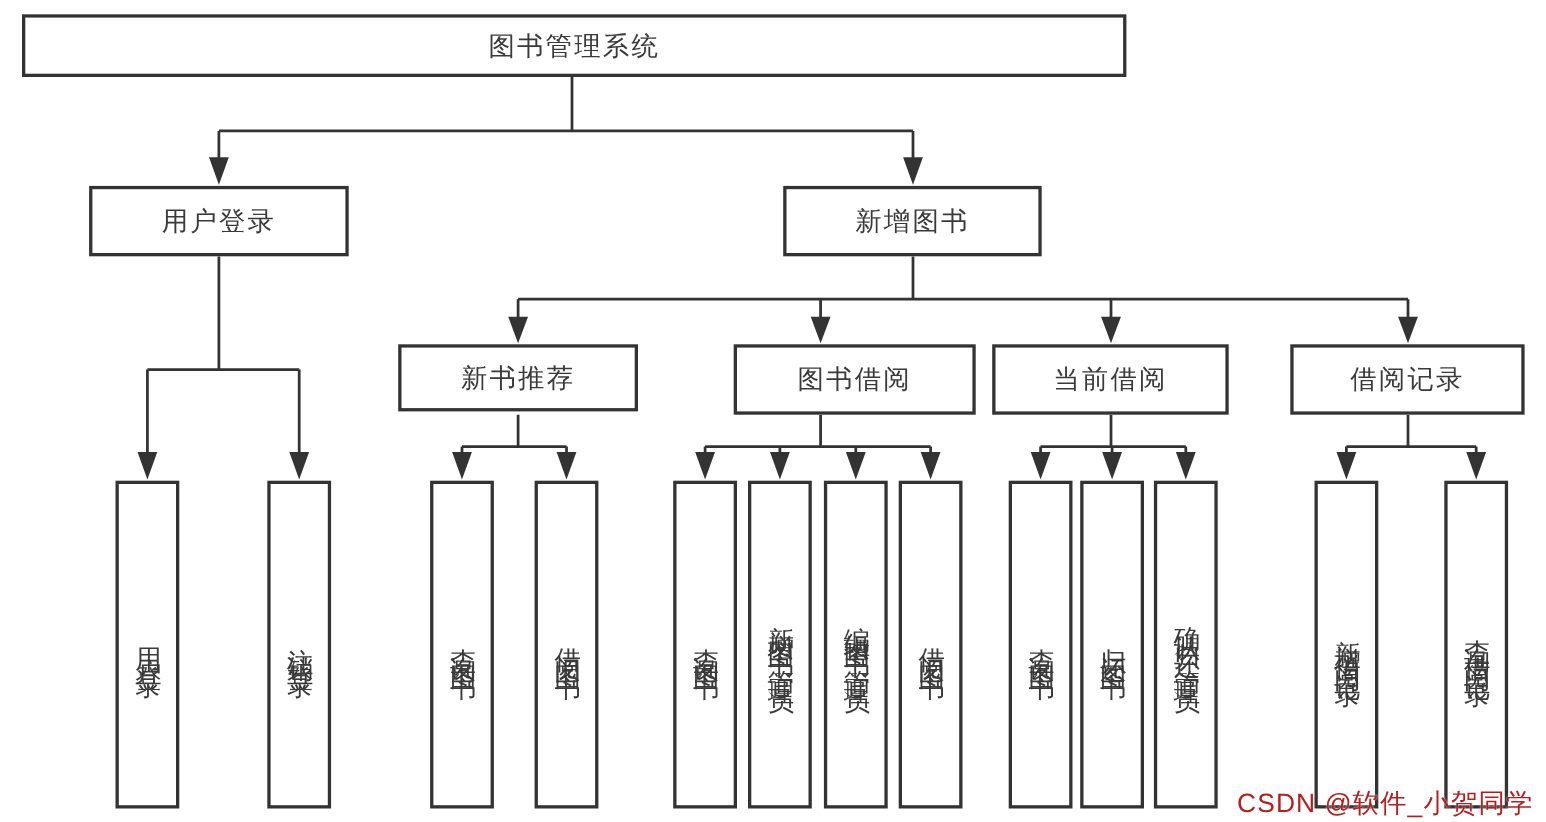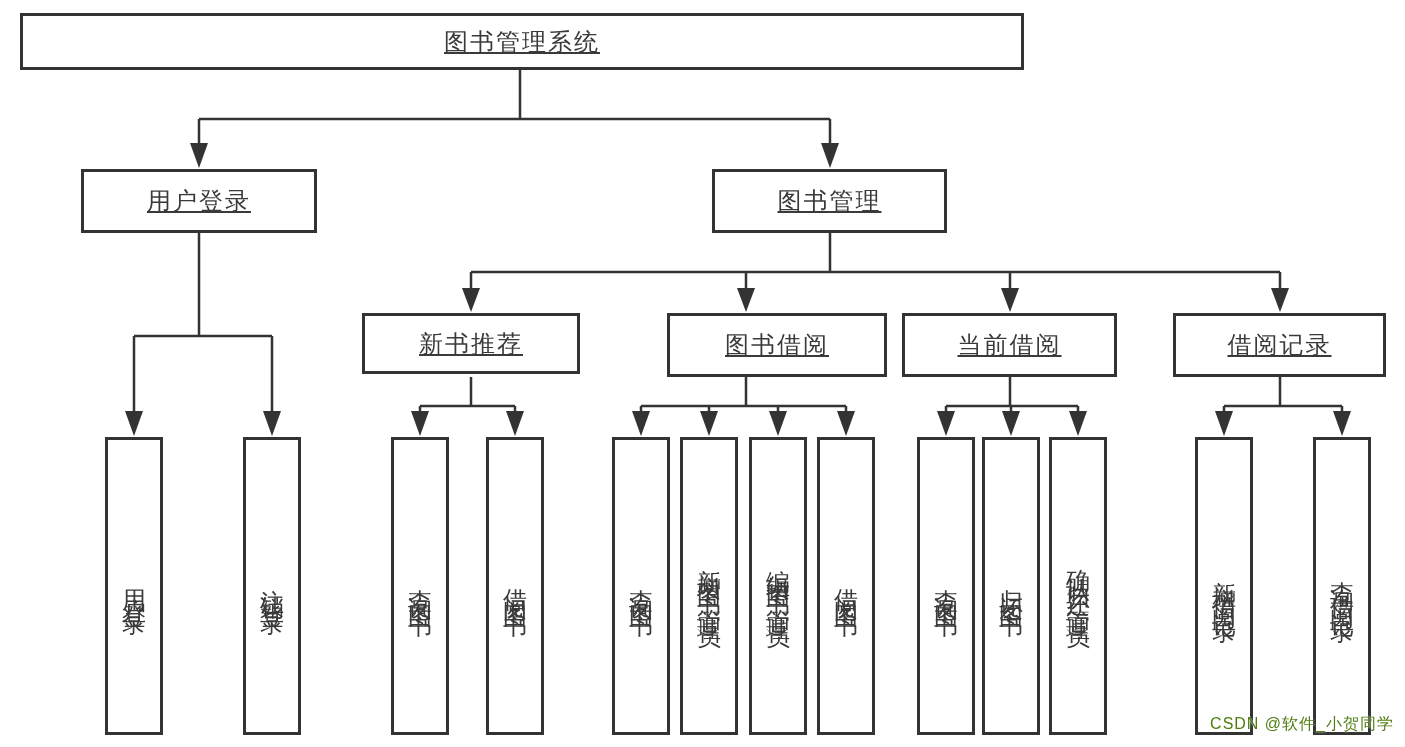--- a/index.html
+++ b/index.html
@@ -26,21 +26,20 @@
     background: #ffffff;
     border: 3px solid #333333;
     display: flex;
     align-items: center;
     justify-content: center;
     color: #3a3a3a;
     font-size: 24px;
     letter-spacing: 2px;
     z-index: 1;
     white-space: nowrap;
-    text-decoration: underline;
   }
 
   .leaf {
     position: absolute;
     top: 437px;
     width: 58px;
     height: 298px;
     background: #ffffff;
     border: 3px solid #333333;
     display: flex;
@@ -55,23 +54,23 @@
     font-size: 24px;
     letter-spacing: 8px;
     color: #3a3a3a;
     line-height: 1;
   }
 
   .watermark {
     position: absolute;
     top: 714px;
     right: 11px;
-    font-size: 16px;
+    font-size: 24px;
     letter-spacing: 1px;
-    color: #4d7c0f;
+    color: #b91c1c;
     text-shadow: 0 0 2px #ffffff;
     z-index: 2;
     white-space: nowrap;
   }
 </style>
 </head>
 <body>
 
 <div class="canvas">
 
@@ -121,21 +120,21 @@
     <g stroke="#333333" stroke-width="2.5" fill="#333333">
       <path fill="none" d="M1280 377 V406 M1224 406 H1342 M1224 406 V414 M1342 406 V414"></path>
       <polygon stroke="none" points="1215,411 1233,411 1224,436"></polygon>
       <polygon stroke="none" points="1333,411 1351,411 1342,436"></polygon>
     </g>
   </svg>
 
   <div class="node" style="left:20px; top:13px; width:1004px; height:57px;">图书管理系统</div>
 
   <div class="node" style="left:81px; top:169px; width:236px; height:64px;">用户登录</div>
-  <div class="node" style="left:712px; top:169px; width:235px; height:64px;">图书管理</div>
+  <div class="node" style="left:712px; top:169px; width:235px; height:64px;">新增图书</div>
 
   <div class="node" style="left:362px; top:313px; width:218px; height:61px;">新书推荐</div>
   <div class="node" style="left:667px; top:313px; width:220px; height:64px;">图书借阅</div>
   <div class="node" style="left:902px; top:313px; width:215px; height:64px;">当前借阅</div>
   <div class="node" style="left:1173px; top:313px; width:213px; height:64px;">借阅记录</div>
 
   <div class="leaf" style="left:105px;">
     <span>用户登录</span>
   </div>
   <div class="leaf" style="left:243px;">

